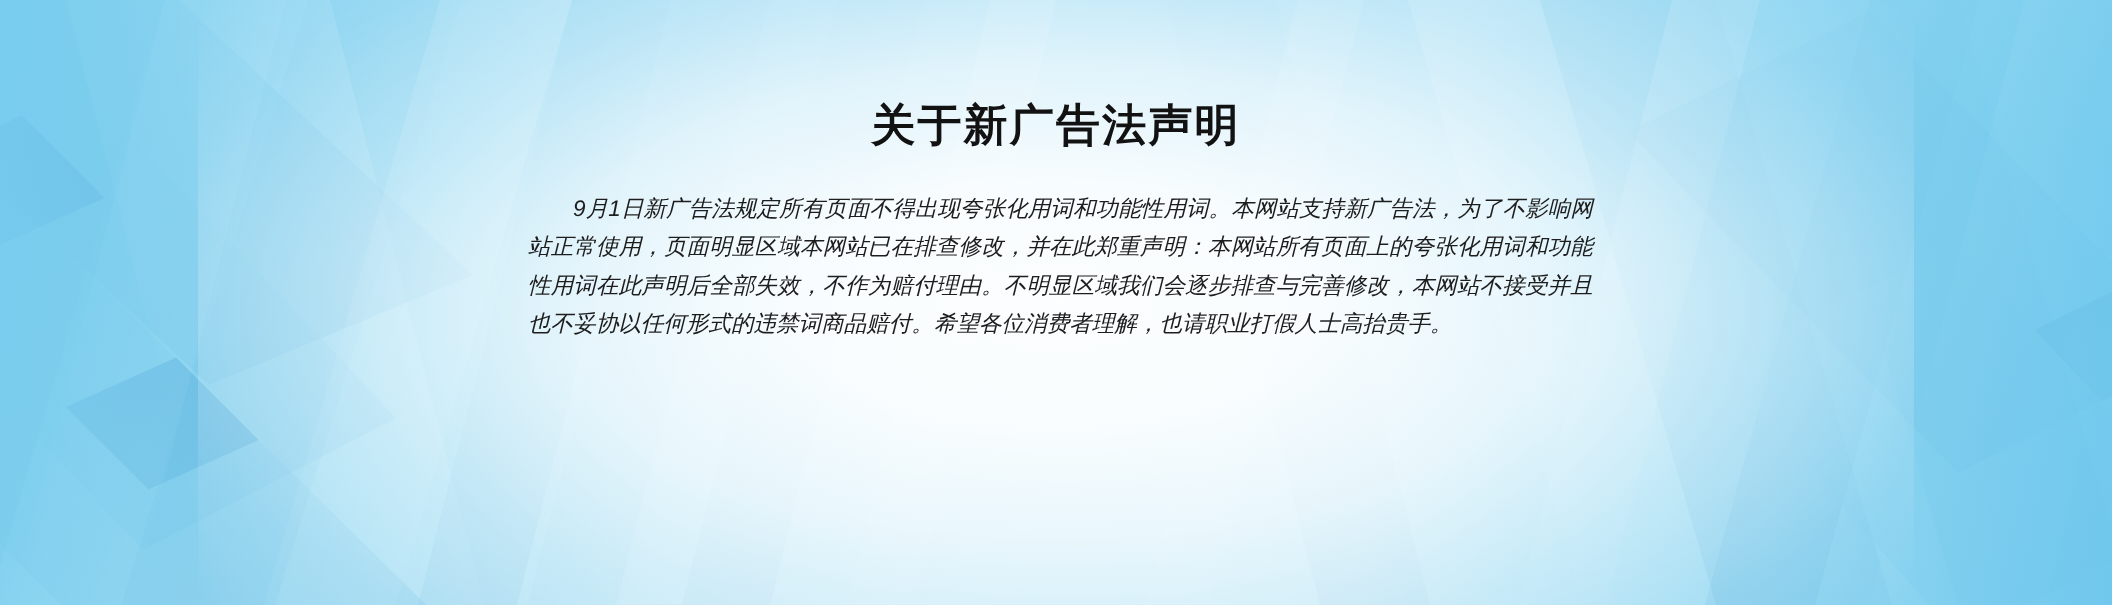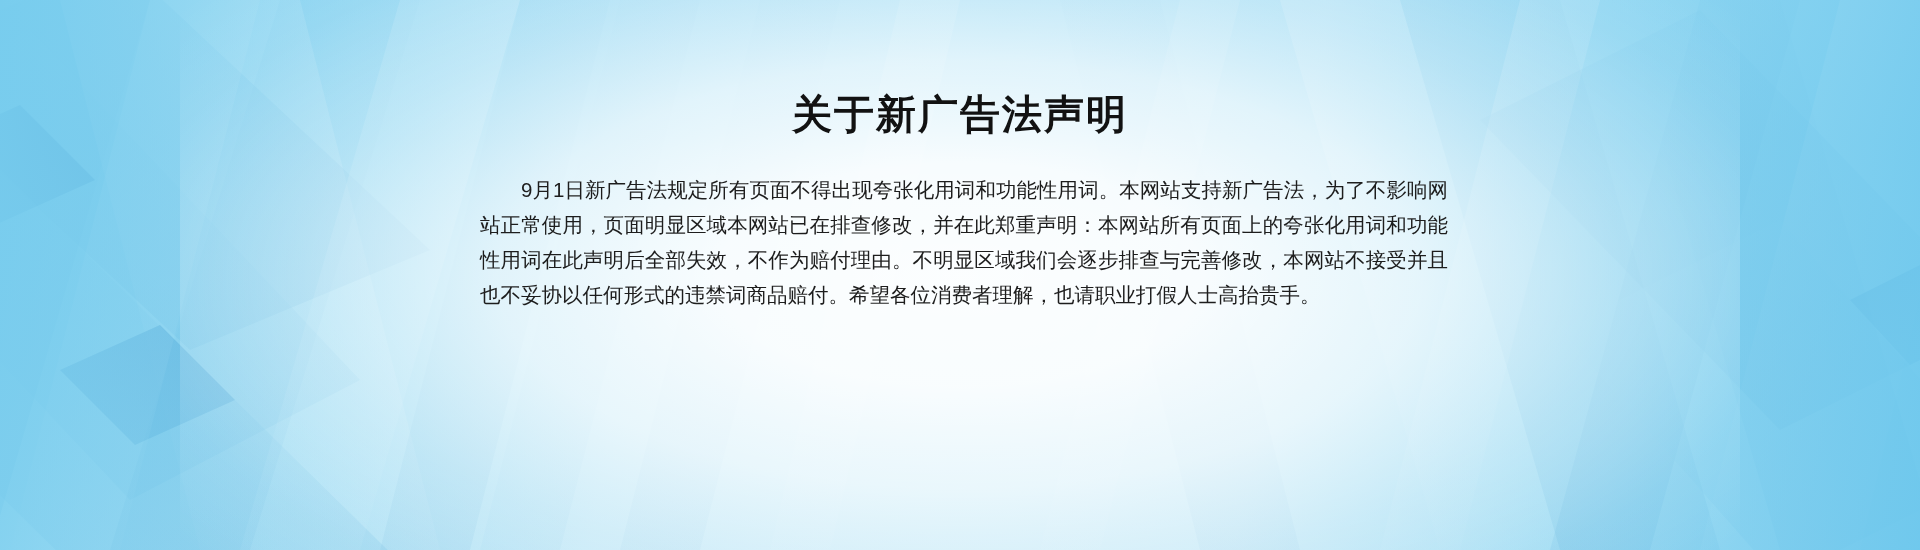--- a/index.html
+++ b/index.html
@@ -78,20 +78,21 @@
   .body-copy {
     position: absolute;
     left: 480px;
     top: 172px;
     width: 968px;
     font-size: 20.5px;
     line-height: 35px;
     color: #1d1d1d;
     text-align: justify;
     text-justify: inter-ideograph;
+    font-style: italic;
   }
   .para {
     margin: 0;
   }
   .para.indent {
     text-indent: 2em;
   }
 </style>
 </head>
 <body>

